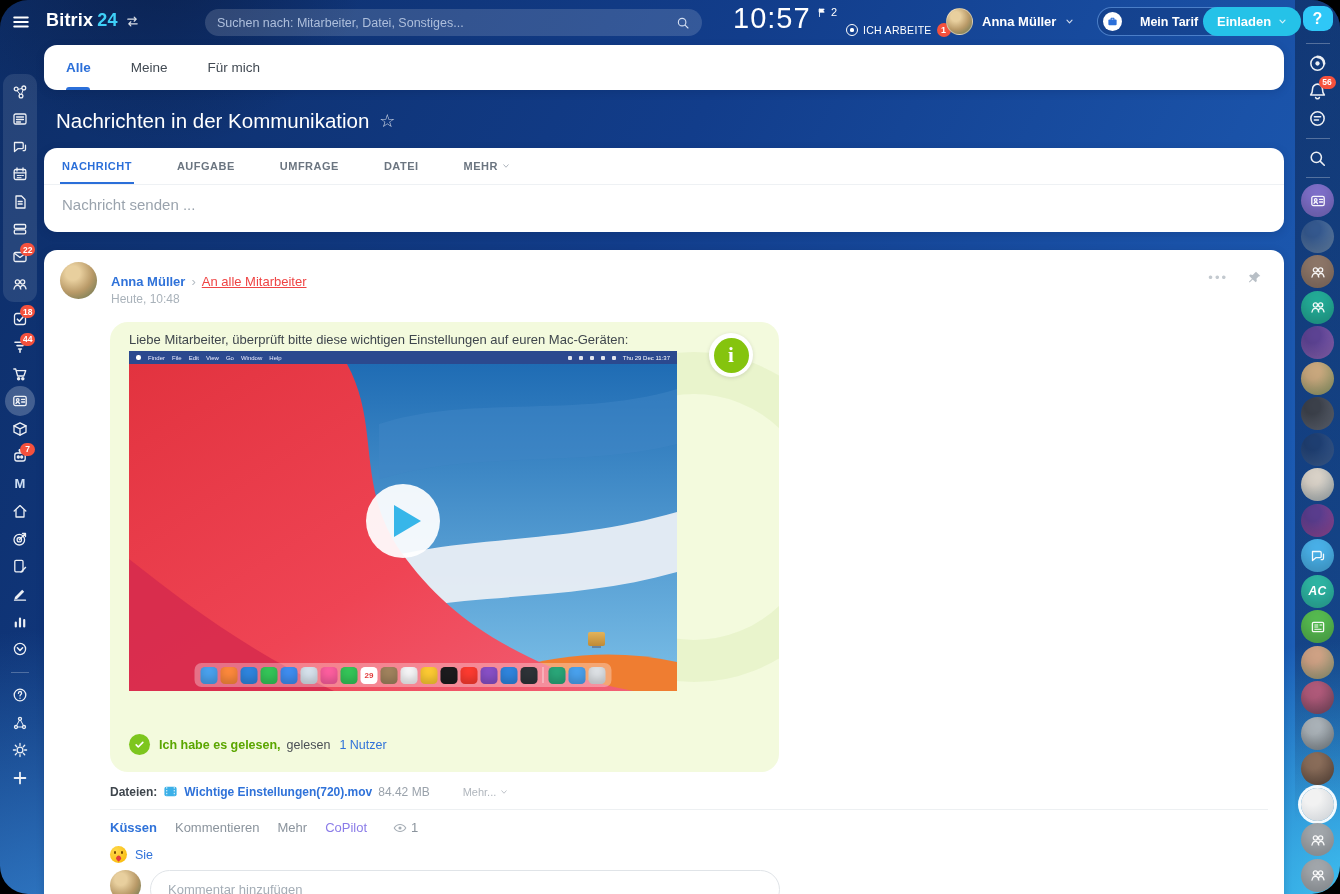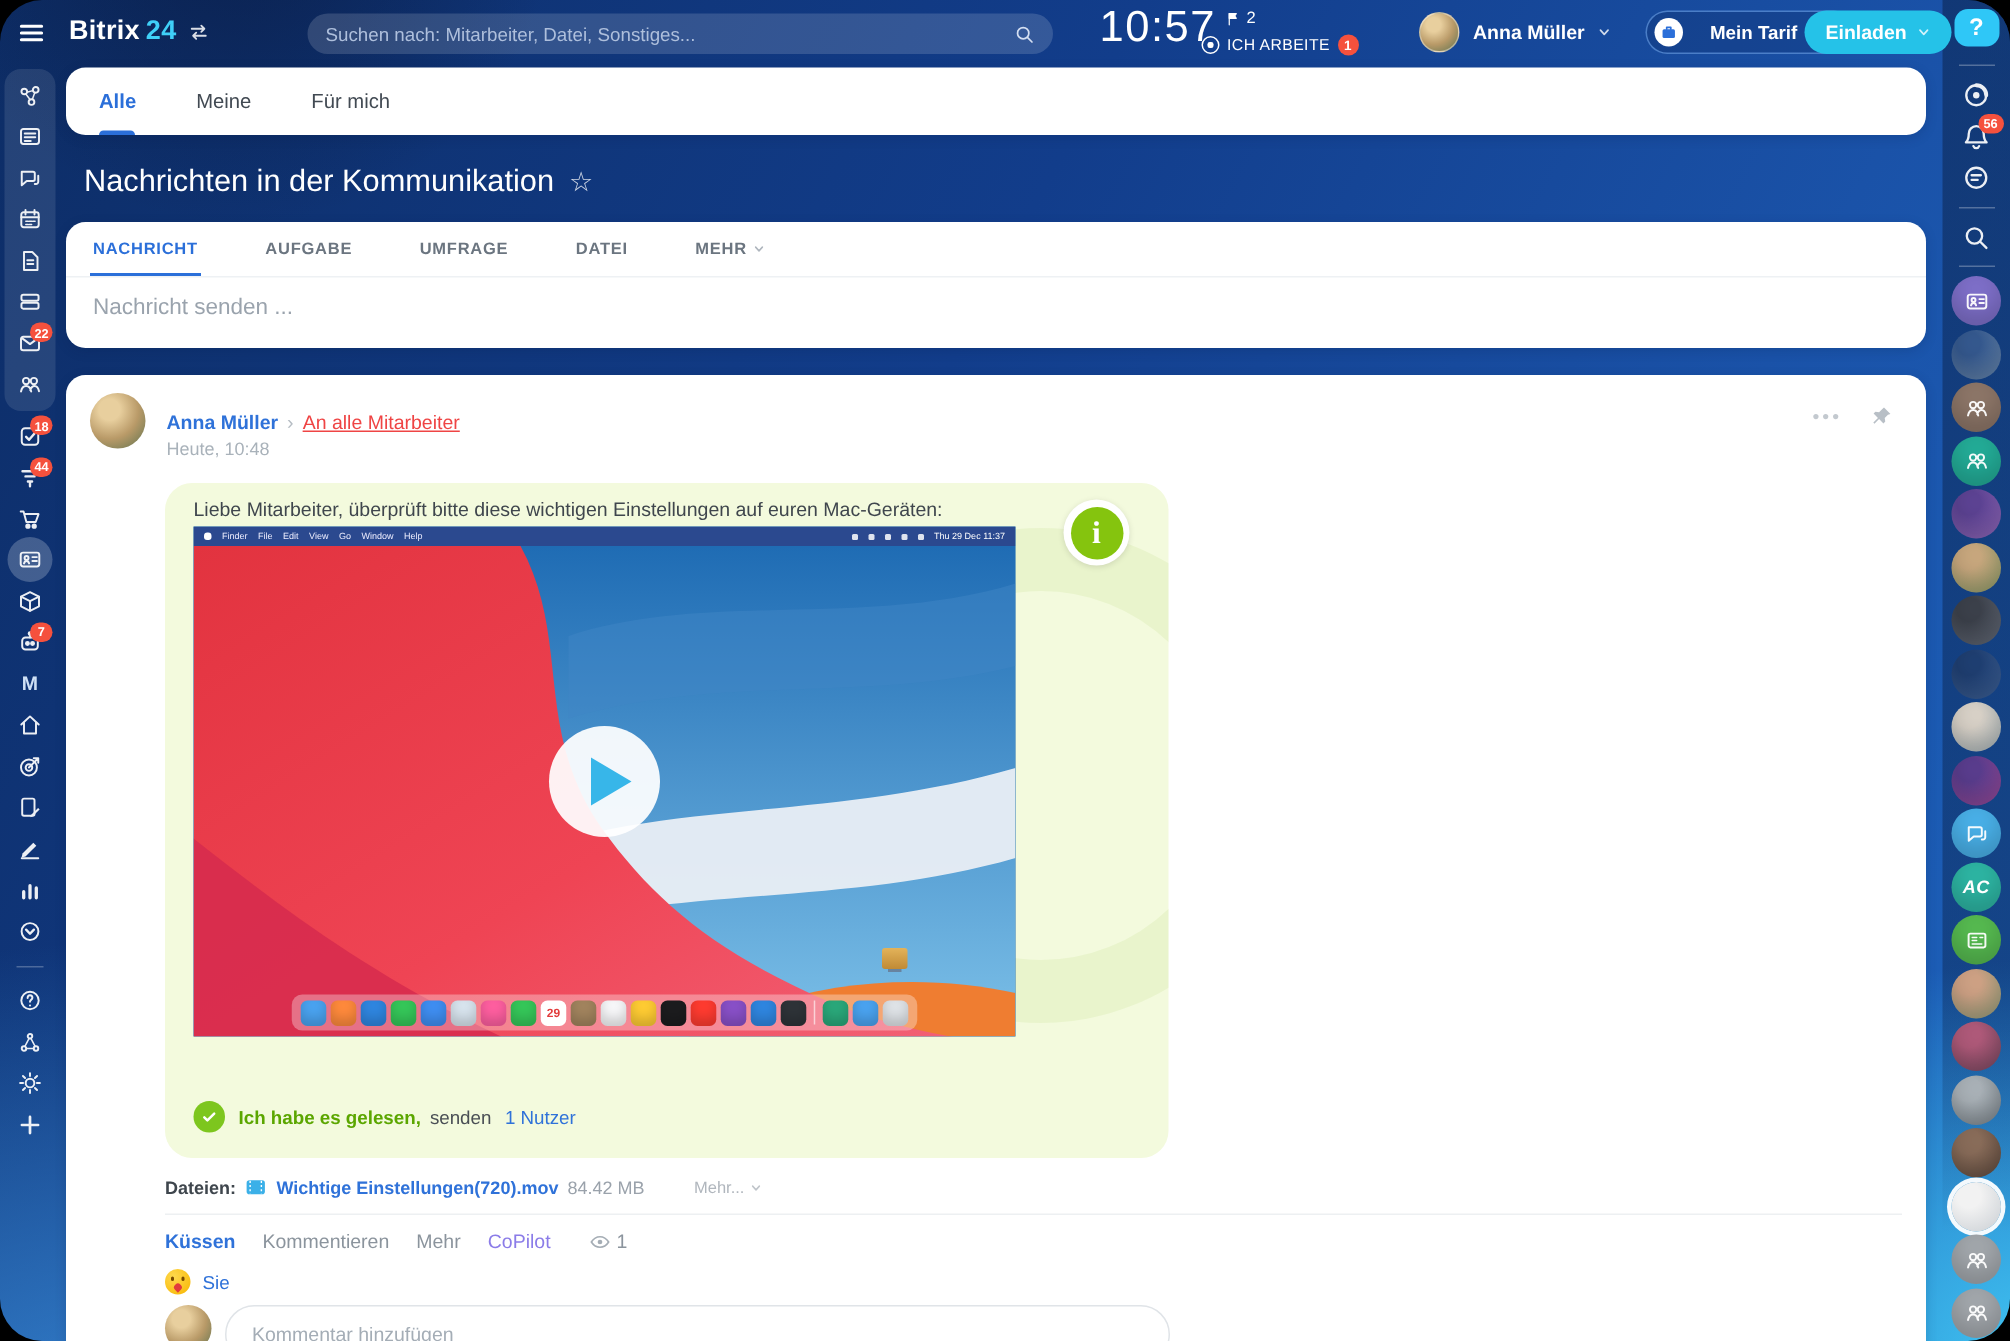--- a/index.html
+++ b/index.html
@@ -21,36 +21,36 @@
   .logo { position:absolute; left:46px; top:10px; font-size:18px; font-weight:bold; color:#fff; letter-spacing:.2px; cursor:pointer; }
   .logo .n24 { color:#3fd0f8; margin-left:4px;margin-top:22px; }
   .switchic { position:absolute; left:125px; top:14px; width:15px; height:15px; opacity:.85; color:#fff; }
   .search { position:absolute; left:205px; top:9px; width:497px; height:27px; border-radius:14px; background:rgba(255,255,255,.15); display:flex; align-items:center; padding:0 12px; }
   .search input { flex:1; background:transparent; border:none; outline:none; color:#dfe9fa; font-size:12.5px; font-family:inherit; }
   .search input::placeholder { color:#aebfdc; }
   .sic { width:14px; height:14px; color:#e6eefc; opacity:.9; }
   .clock { position:absolute; left:733px; top:2px; color:#fff; font-size:29px; font-weight:400; letter-spacing:1px; }
   .flagrow { position:absolute; left:817px; top:6px; display:flex; align-items:center; gap:4px; color:#fff; font-size:11px; cursor:pointer; }
   .flagrow .ic { width:10px; height:11px; }
-  .workrow { position:absolute; left:801px; top:23px; display:flex; align-items:center; gap:5px; color:#fff; font-size:10.5px; letter-spacing:.3px; cursor:pointer; }
+  .workrow { position:absolute; left:846px; top:23px; display:flex; align-items:center; gap:5px; color:#fff; font-size:10.5px; letter-spacing:.3px; cursor:pointer; }
   .rec { width:12px; height:12px; border:1.3px solid #fff; border-radius:50%; position:relative; }
   .rec::after { content:''; position:absolute; inset:2.8px; background:#fff; border-radius:1.5px; }
   .badge-red { min-width:14px; height:14px; border-radius:8px; background:#f5513d; color:#fff; font-size:9px; font-weight:bold; display:inline-flex; align-items:center; justify-content:center; padding:0 3px; }
   .userbox { position:absolute; left:946px; top:8px; display:flex; align-items:center; gap:9px; cursor:pointer; }
   .av-user { width:27px; height:27px; border-radius:50%; background:radial-gradient(circle at 35% 30%, #e8cf9e 20%, #b99a68 55%, #5c714e 100%); border:1px solid rgba(255,255,255,.4); }
   .uname { color:#fff; font-size:13px; font-weight:bold; }
   .chev { width:9px; height:9px; color:#fff; opacity:.8; }
   .plan { position:absolute; left:1097px; top:7px; height:29px; border-radius:15px; border:1px solid rgba(130,185,255,.5); background:rgba(10,40,95,.25); display:flex; align-items:center; gap:18px; padding:0 11px 0 5px; color:#fff; font-size:12.5px; font-weight:bold; font-family:inherit; cursor:pointer; }
   .plan-ic { width:19px; height:19px; border-radius:50%; background:#fff; display:flex; align-items:center; justify-content:center; }
   .plan-ic .ic { width:11px; height:11px; color:#2b6fd9; }
   .invite { position:absolute; left:1203px; top:7px; height:29px; border-radius:15px; background:#25c2e8; border:none; display:flex; align-items:center; gap:7px; padding:0 14px; color:#fff; font-size:13px; font-weight:bold; font-family:inherit; cursor:pointer; }
 
   
   #leftbar { position:absolute; left:0; top:45px; bottom:0; width:40px; z-index:5; display:flex; flex-direction:column; align-items:center; padding-top:1px; }
-  .lb-group { width:34px; background:rgba(255,255,255,.10); border-radius:11px; padding:4px 0; display:flex; flex-direction:column; align-items:center; margin-bottom:3px; }
+  .lb-group { width:34px; background:rgba(255,255,255,.10); border-radius:11px; padding:4px 0; display:flex; flex-direction:column; align-items:center; margin-bottom:3px;margin-top:28px; }
   .lb-item { position:relative; width:34px; height:27.5px; display:flex; align-items:center; justify-content:center; cursor:pointer; }
   .lb-item.active::before { content:''; position:absolute; width:30px; height:30px; border-radius:50%; background:rgba(255,255,255,.22); }
   .lb-ic { width:16px; height:16px; opacity:.92; position:relative; }
   .lb-label { color:#cfe0f5; font-size:13px; font-weight:bold; position:relative; }
   .lb-badge { position:absolute; top:0px; left:17px; min-width:15px; height:13px; border-radius:8px; background:#f5513d; color:#fff; font-size:8.5px; font-weight:bold; display:flex; align-items:center; justify-content:center; padding:0 3px; z-index:2; }
   .lb-div { width:18px; height:1px; background:rgba(255,255,255,.25); margin:9px 0; }
 
   
   #rightbar { position:absolute; right:0; top:0; bottom:0; width:45px; z-index:5; display:flex; flex-direction:column; align-items:center; padding-top:6px; }
   #rightbar::before { content:''; position:absolute; inset:0; background:linear-gradient(180deg, rgba(6,20,48,.42) 0%, rgba(6,20,48,.35) 72%, rgba(6,20,48,0) 92%); pointer-events:none; }
@@ -687,21 +687,21 @@
 
         <div class="readrow">
           <span class="readcheck">
               <span class="ic">
                 <svg viewBox="0 0 16 16" width="100%" height="100%" fill="none" stroke="currentColor" stroke-width="1.3" stroke-linecap="round" stroke-linejoin="round">
                   <path d="m3.2 8.6 3 3L12.8 5" stroke-width="2.4"></path>
                 </svg>
               </span>
             </span>
           <span class="readbtn">Ich habe es gelesen,</span>
-          <span class="readlbl">senden</span>
+          <span class="readlbl">gelesen</span>
           <span class="readcnt">1 Nutzer</span>
         </div>
       </div>
 
       <div class="infobadge">
           <span class="inner">i</span>
         </div>
 
       <div class="filesrow">
         <span class="fileslbl">Dateien:</span>

